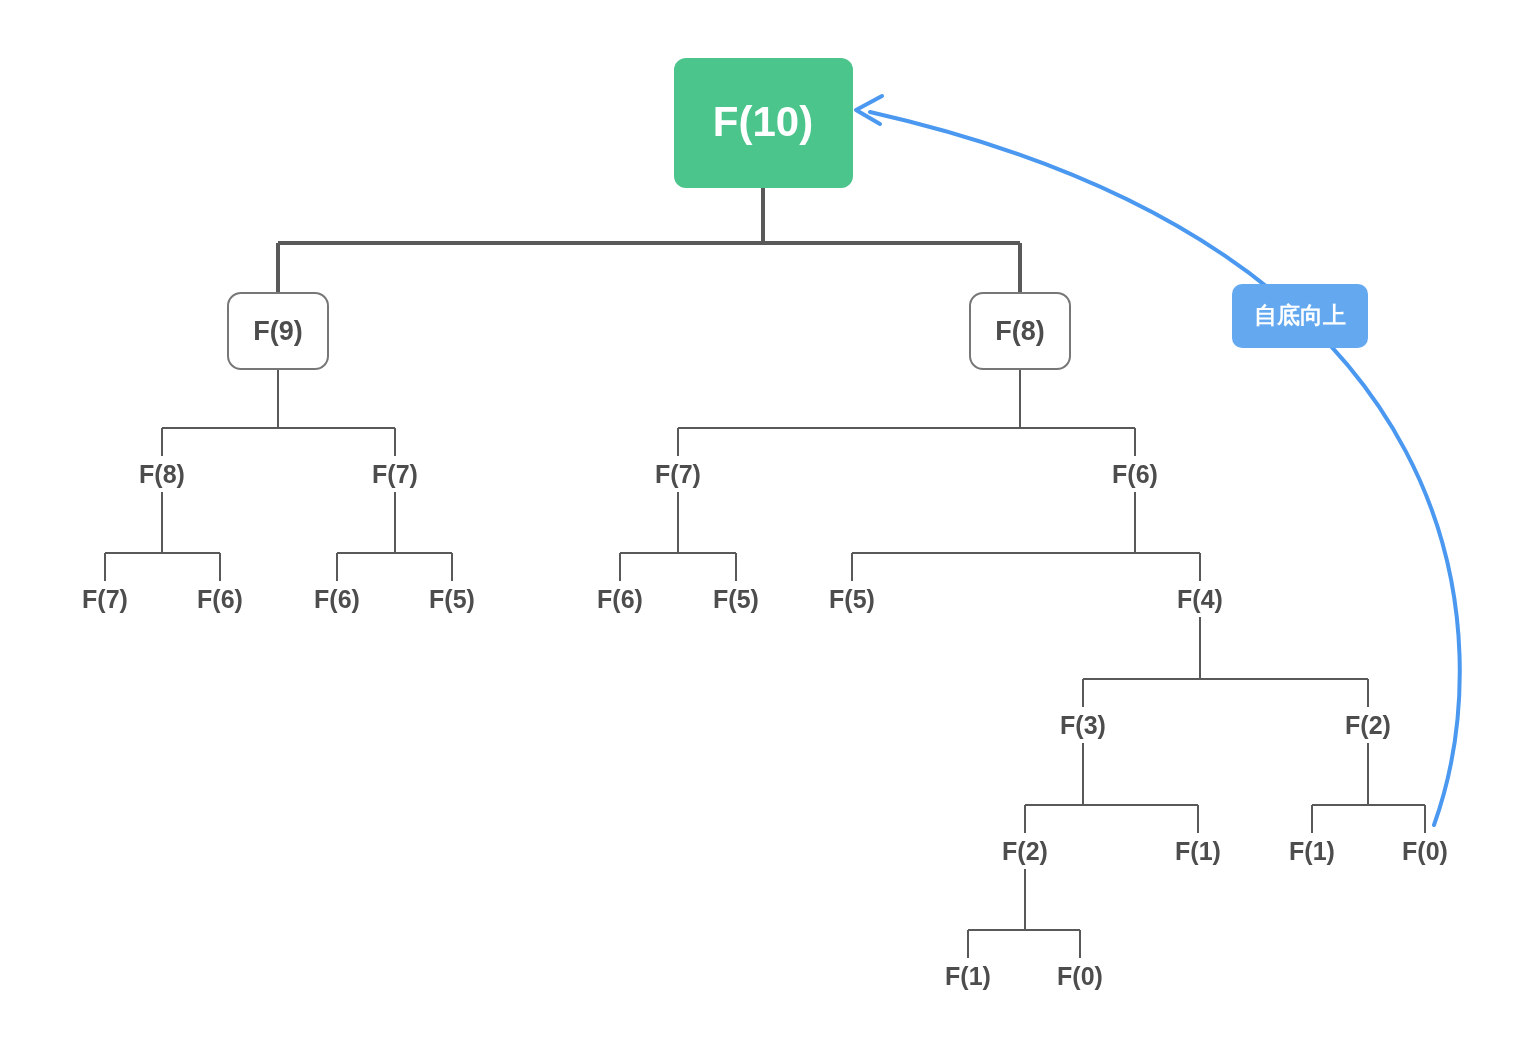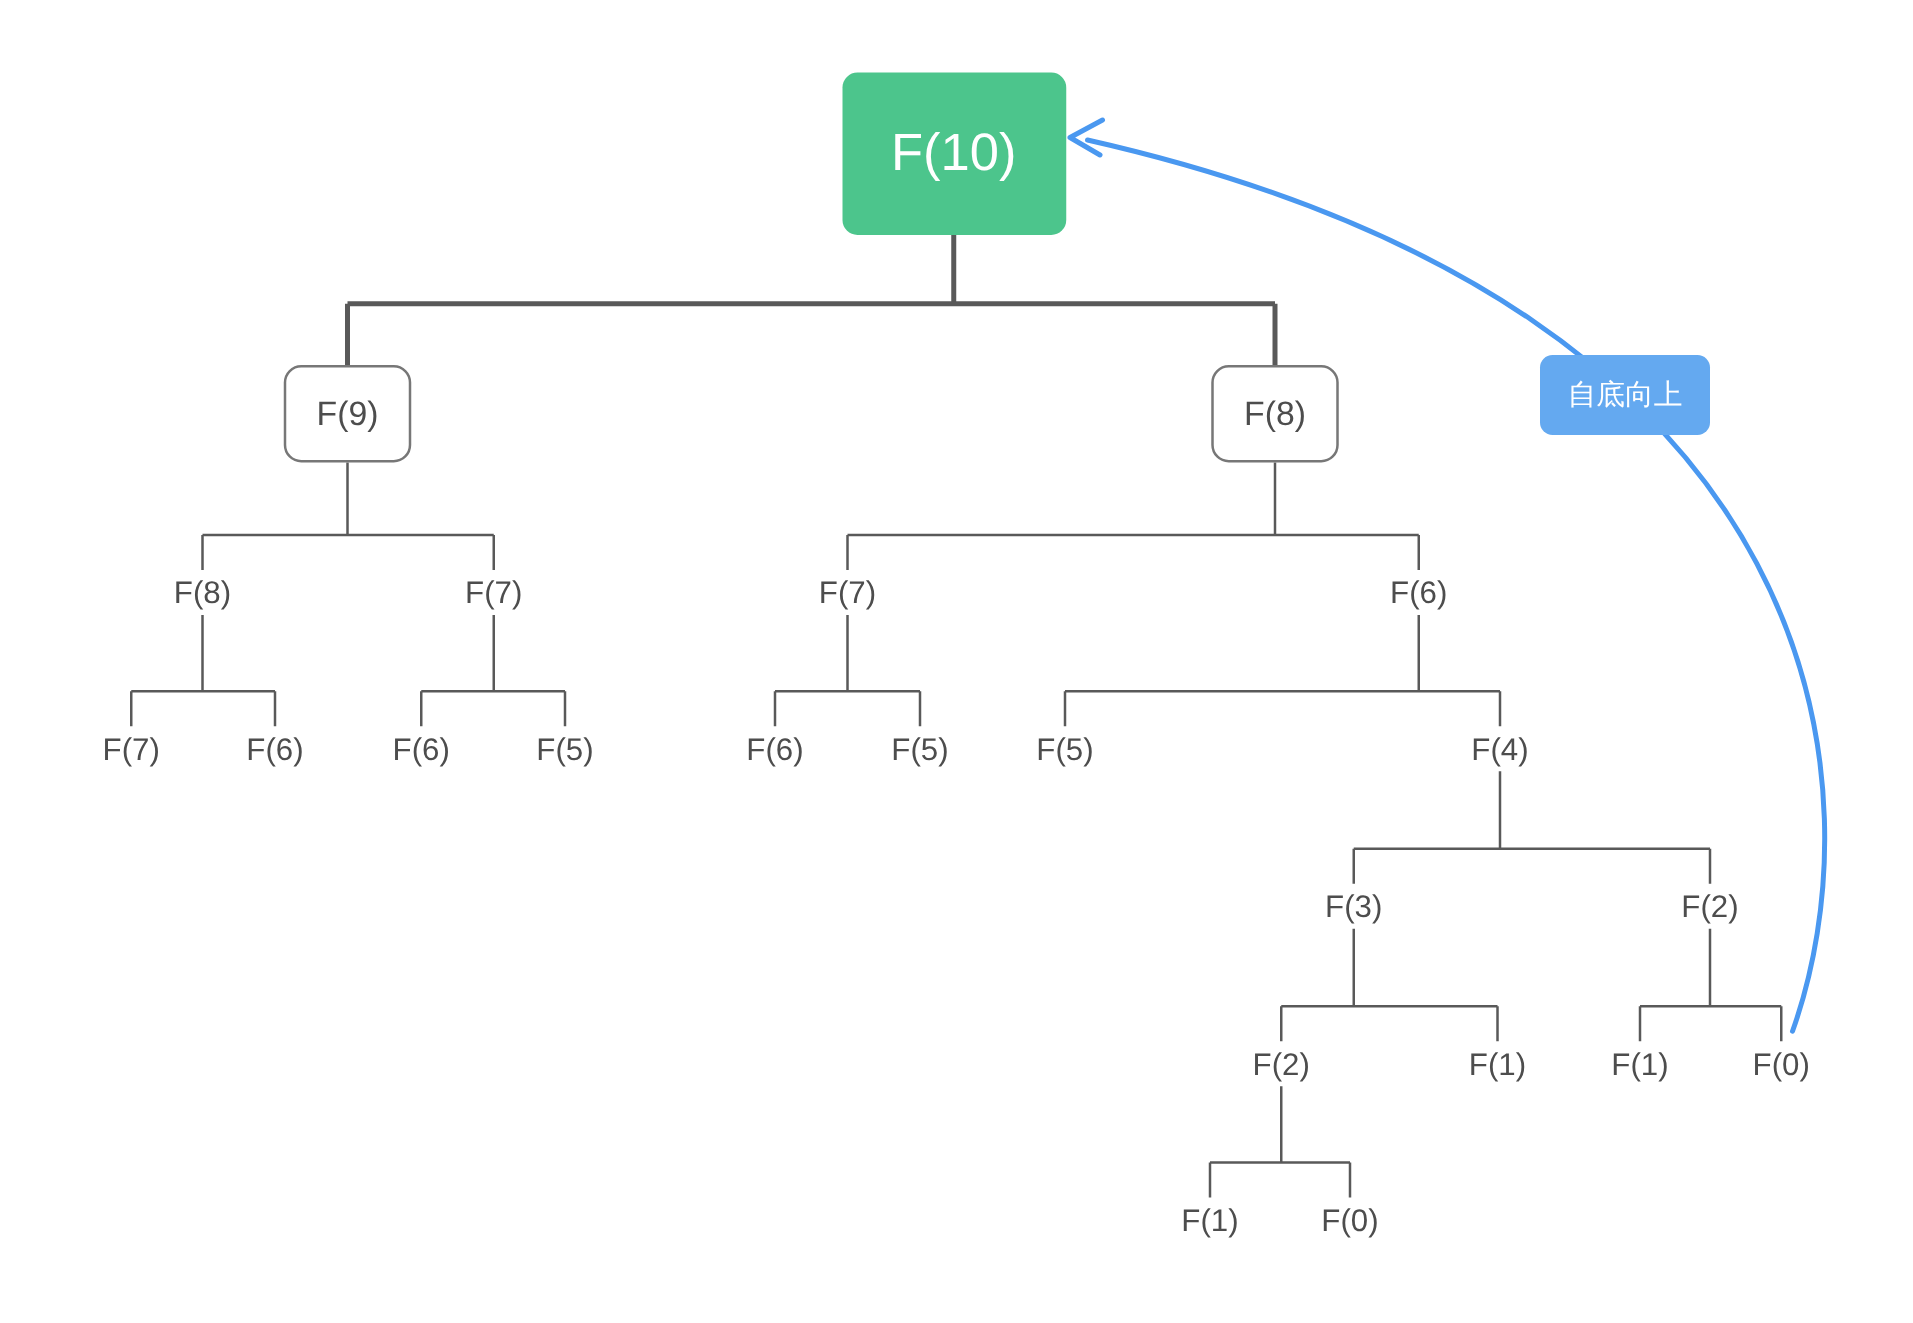--- a/index.html
+++ b/index.html
@@ -10,20 +10,21 @@
   body {
     width: 1530px;
     height: 1058px;
     font-family: "Liberation Sans", "DejaVu Sans", sans-serif;
     overflow: hidden;
   }
   #diagram-root {
     position: relative;
     width: 1530px;
     height: 1058px;
+    font-weight: bold;
   }
   svg#tree-canvas {
     position: absolute;
     left: 0;
     top: 0;
     width: 1530px;
     height: 1058px;
     display: block;
   }
   .node-label {

